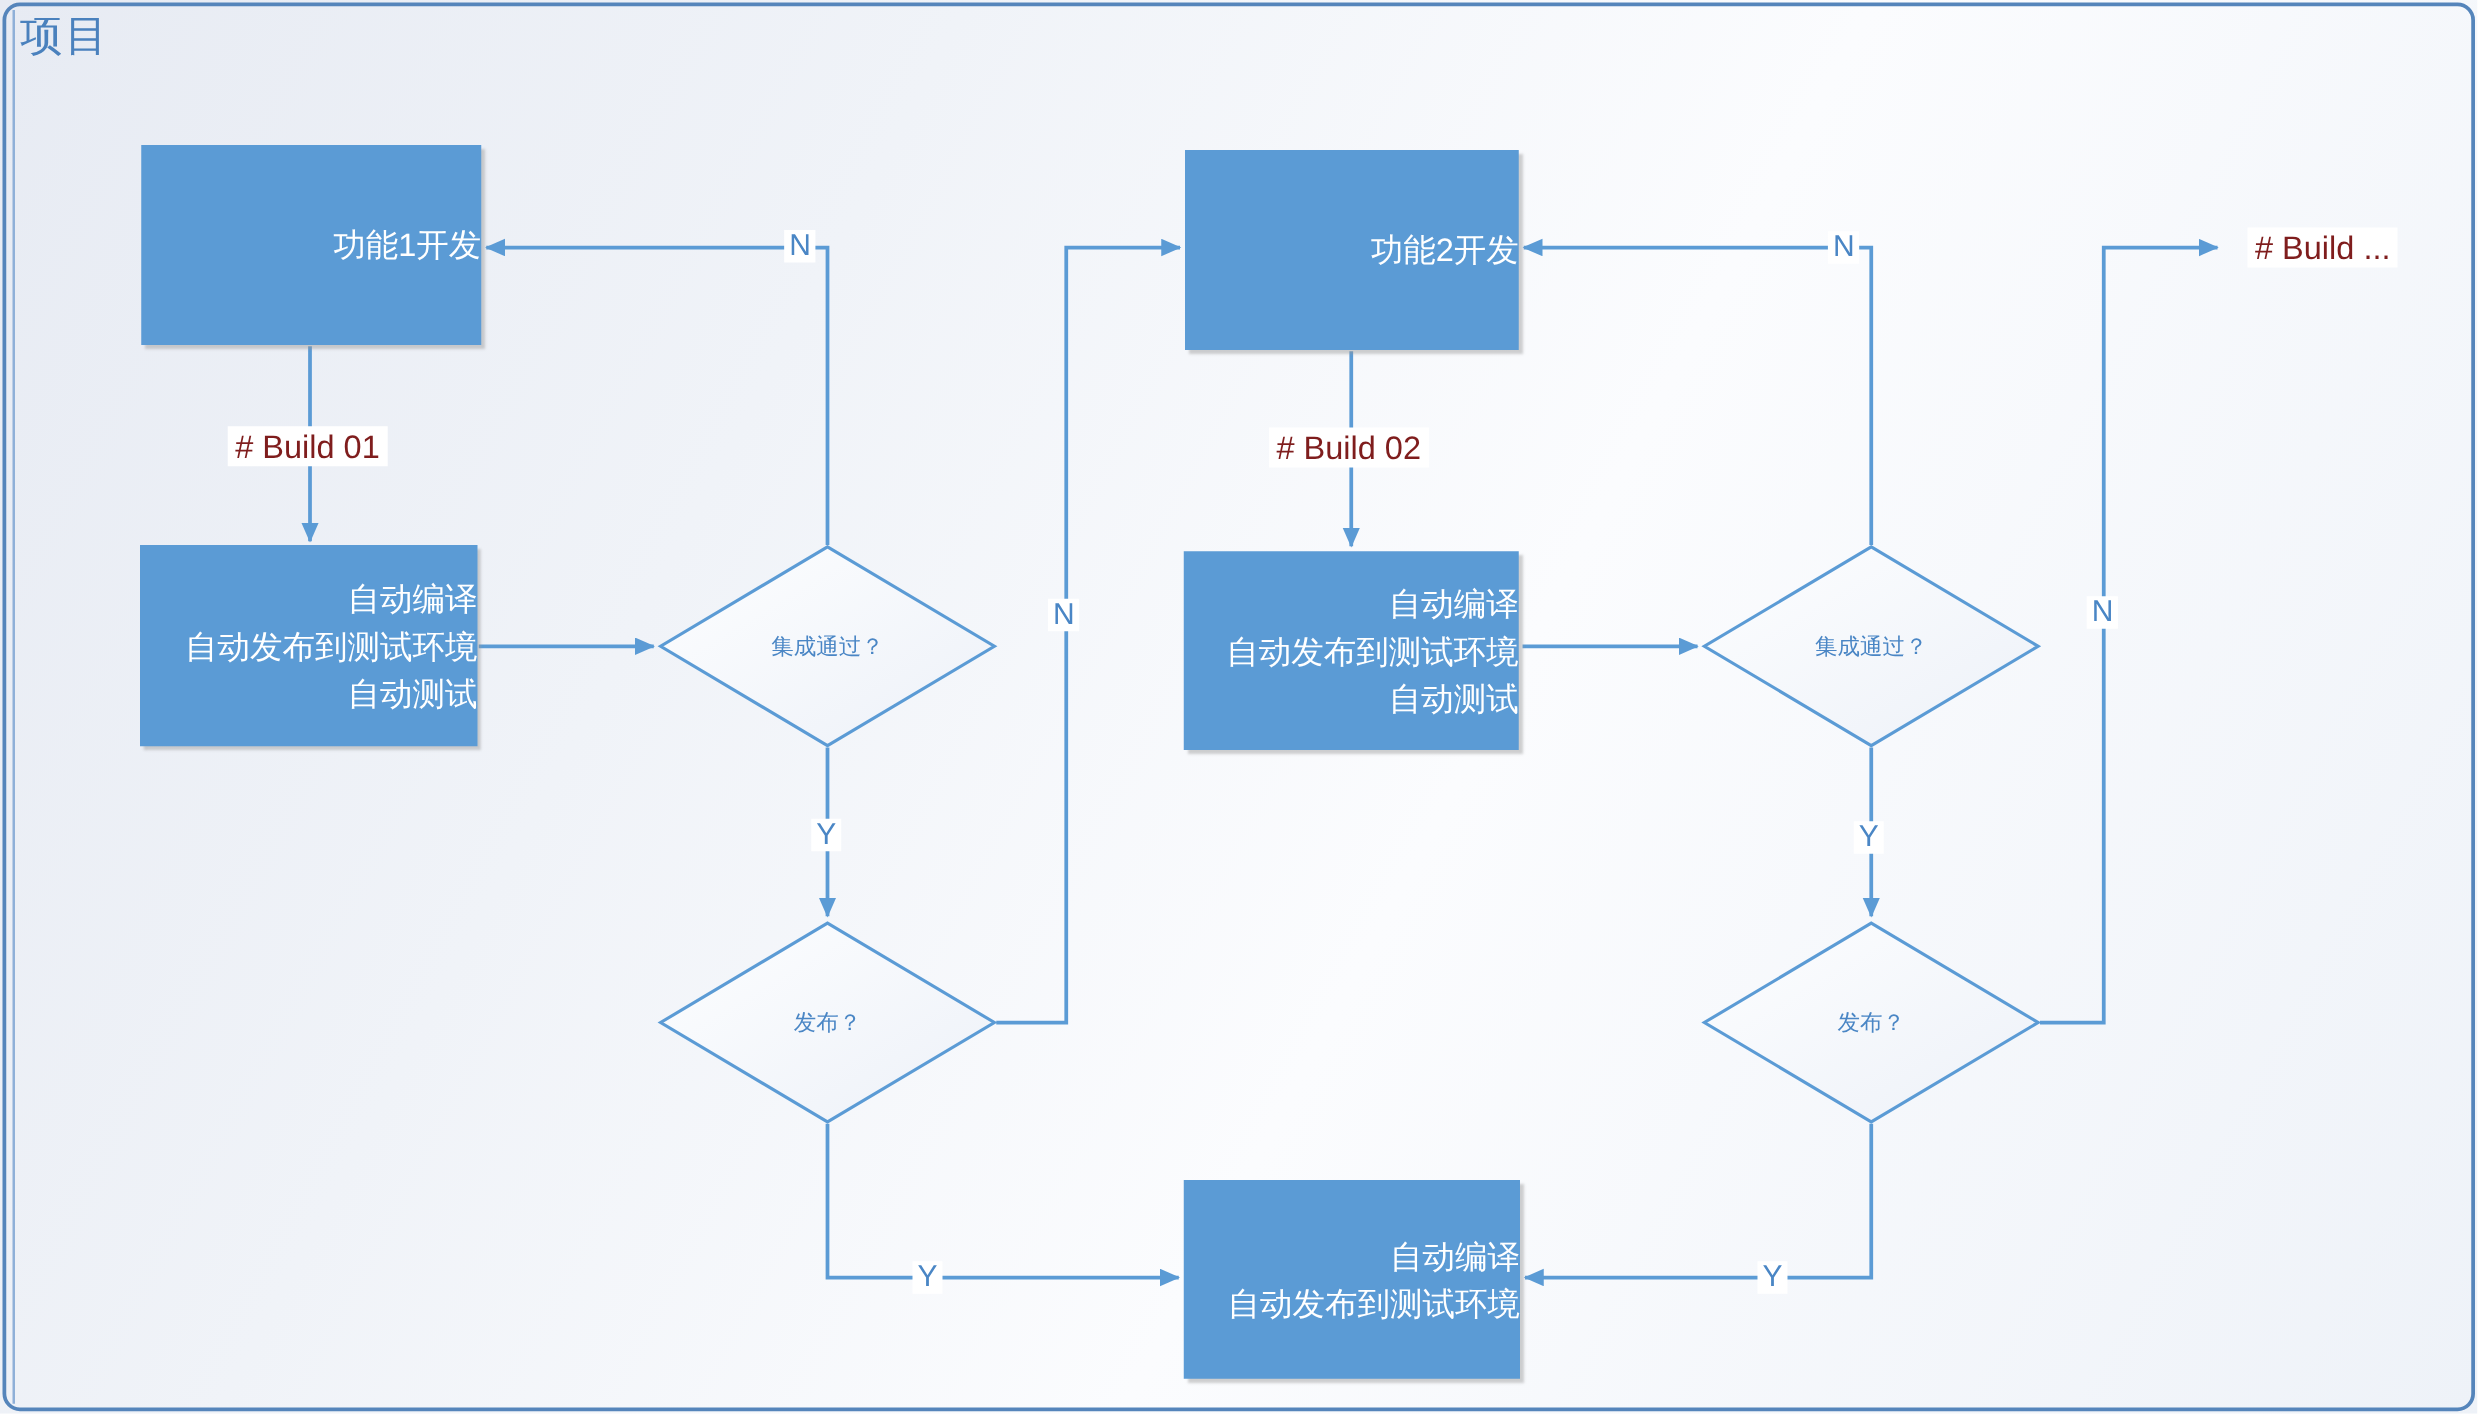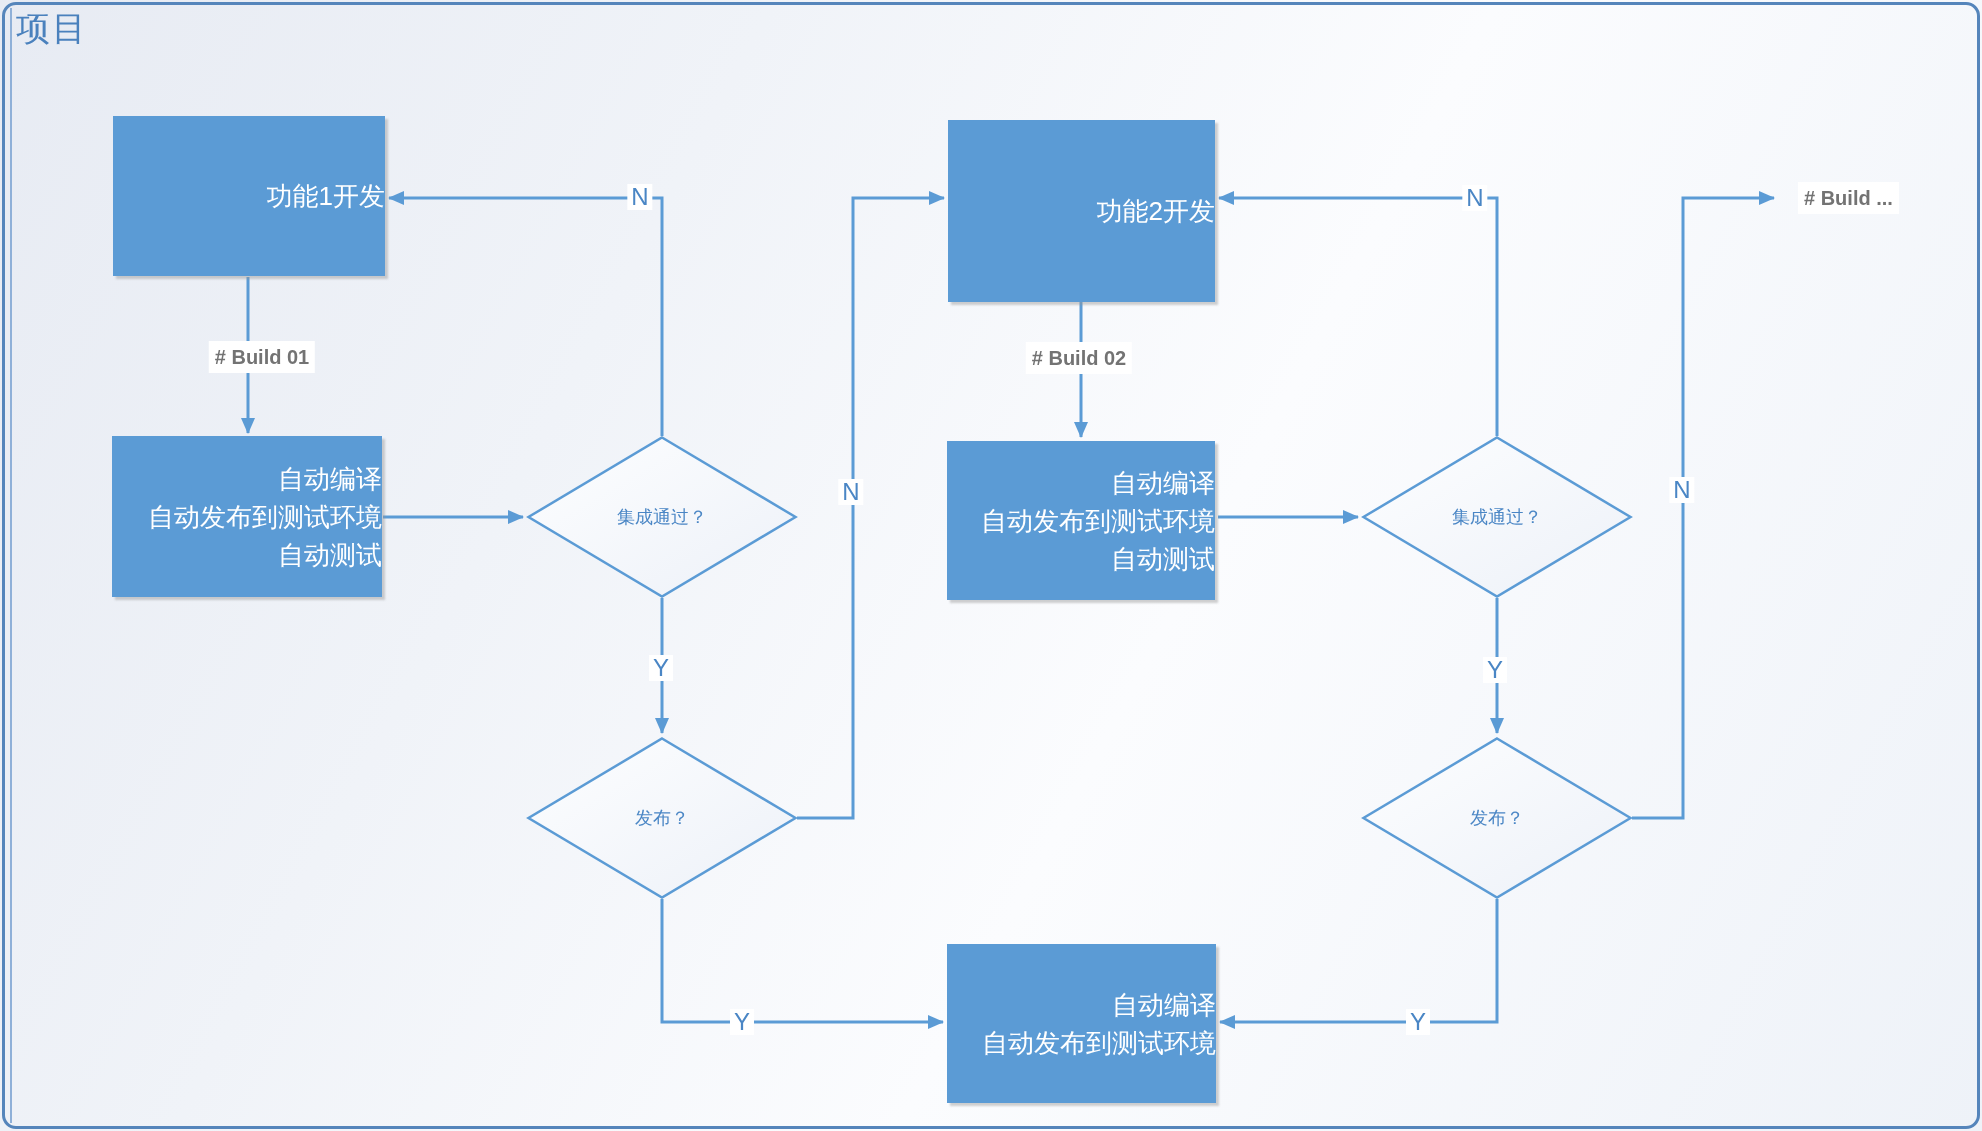--- a/index.html
+++ b/index.html
@@ -23,21 +23,21 @@
     position:absolute;inset:0;display:flex;align-items:center;justify-content:center;
     font-size:18px;color:#4a86c5;
   }
   .connectors{position:absolute;left:0;top:0;}
   .nylabel{
     position:absolute;transform:translate(-50%,-50%);
     background:#ffffff;color:#4a86c5;font-size:24px;line-height:26px;padding:0 4px;
   }
   .redlabel{
     position:absolute;transform:translate(-50%,-50%);
-    background:#ffffff;color:#737373;font-weight:bold;font-size:20px;line-height:30px;
+    background:#ffffff;color:#7f1d1d;font-weight:normal;font-size:26px;line-height:30px;
     padding:1px 6px;white-space:nowrap;
   }
   .redlabel.left-anchor{transform:translateY(-50%);}
 </style>
 </head>
 <body>
 
 <div class="canvas">
 
   <div class="frame"></div>
@@ -73,21 +73,21 @@
   <div class="proc" style="left:113px;top:116px;width:272px;height:160px;">
     <span>功能1开发</span>
   </div>
 
   <div class="proc" style="left:112px;top:436px;width:270px;height:161px;">
     <span>自动编译</span>
     <span>自动发布到测试环境</span>
     <span>自动测试</span>
   </div>
 
-  <div class="proc" style="left:948px;top:120px;width:267px;height:182px;">
+  <div class="proc" style="left:948px;top:120px;width:267px;height:160px;">
     <span>功能2开发</span>
   </div>
 
   <div class="proc" style="left:947px;top:441px;width:268px;height:159px;">
     <span>自动编译</span>
     <span>自动发布到测试环境</span>
     <span>自动测试</span>
   </div>
 
   <div class="proc" style="left:947px;top:944px;width:269px;height:159px;">
@@ -116,21 +116,21 @@
     <div class="dlabel">集成通过？</div>
   </div>
 
   <div class="dec" style="left:1362px;top:737px;width:270px;height:162px;">
     <svg viewBox="0 0 270 162">
       <polygon points="135,1.5 268.5,81 135,160.5 1.5,81" fill="url(#diamondFill)" stroke="#5b9bd5" stroke-width="2.5"></polygon>
     </svg>
     <div class="dlabel">发布？</div>
   </div>
 
-  <div class="redlabel" style="left:262px;top:357px;"># Build 01</div>
+  <div class="redlabel" style="left:246px;top:357px;"># Build 01</div>
   <div class="redlabel" style="left:1079px;top:358px;"># Build 02</div>
   <div class="redlabel left-anchor" style="left:1798px;top:198px;"># Build ...</div>
 
   <div class="nylabel" style="left:640px;top:197px;">N</div>
   <div class="nylabel" style="left:661px;top:668px;">Y</div>
   <div class="nylabel" style="left:851px;top:492px;">N</div>
   <div class="nylabel" style="left:742px;top:1022px;">Y</div>
   <div class="nylabel" style="left:1475px;top:198px;">N</div>
   <div class="nylabel" style="left:1495px;top:670px;">Y</div>
   <div class="nylabel" style="left:1682px;top:490px;">N</div>

